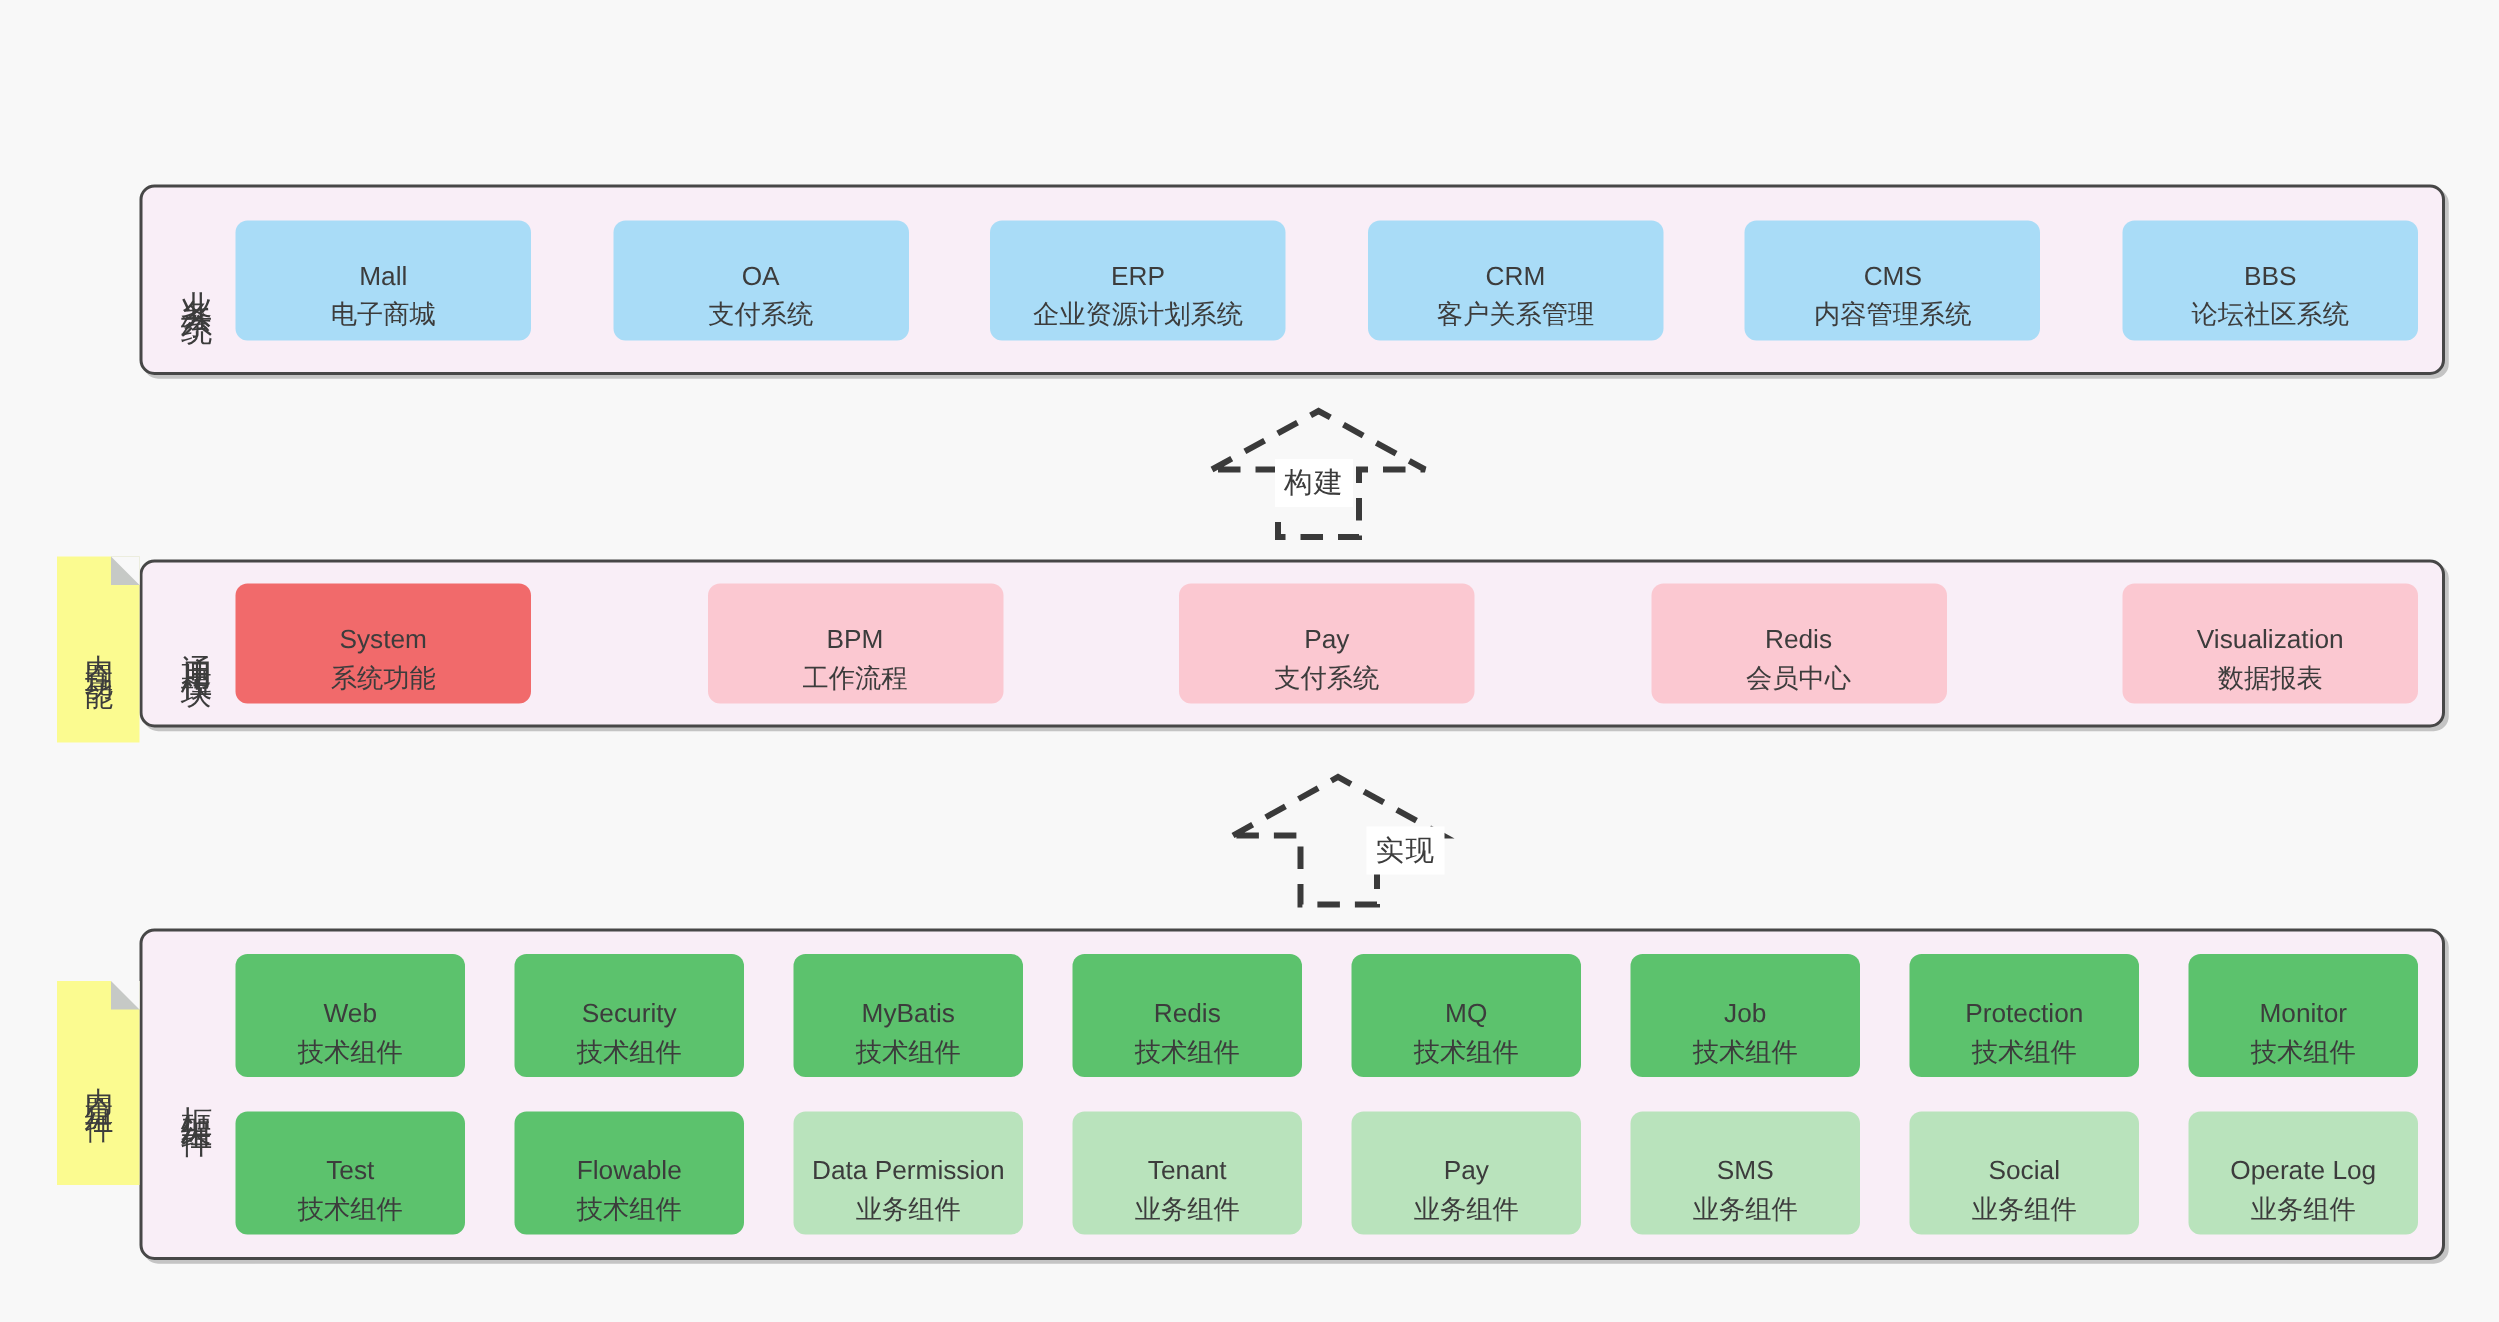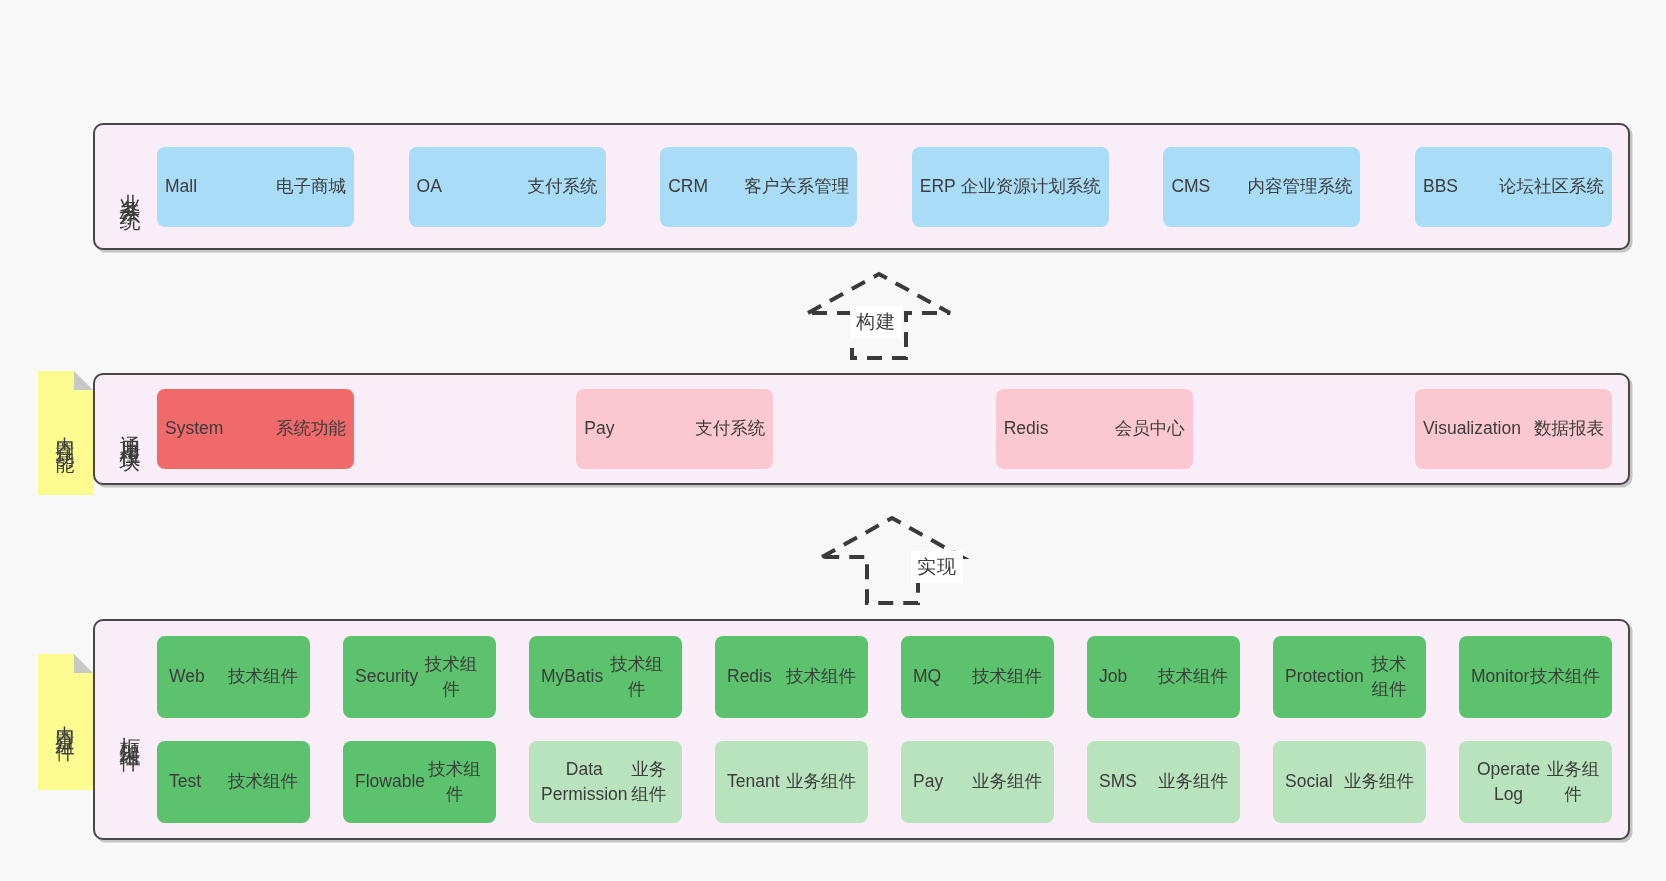--- a/index.html
+++ b/index.html
@@ -27,21 +27,21 @@
     writing-mode:vertical-rl;text-orientation:upright;
     font-size:21px;letter-spacing:5px;line-height:1;
     color:var(--text);margin-left:12px;width:34px;text-align:center;flex:0 0 auto;
   }
   .boxes{flex:1;display:flex;justify-content:space-between;align-items:center;padding:0 16px;}
   .rows{flex:1;display:flex;flex-direction:column;gap:23px;padding:0 16px;}
   .rows .boxes{padding:0;}
 
   .box{
     box-sizing:border-box;border-radius:8px;min-height:80px;width:197px;
-    display:flex;justify-content:space-between;align-items:center;
+    display:flex;flex-direction:column;justify-content:flex-end;align-items:center;
     text-align:center;font-size:17.5px;line-height:1.45;padding:4px 8px;
   }
   .components .box{width:153px;min-height:82px;padding:4px 12px;}
   .box[data-variant="blue"]{background:var(--box-blue);}
   .box[data-variant="red"]{background:var(--box-red);}
   .box[data-variant="pink"]{background:var(--box-pink);}
   .box[data-variant="green"]{background:var(--box-green);}
   .box[data-variant="green_light"]{background:var(--box-green-light);}
 
   .sticky{
@@ -79,26 +79,26 @@
     <div class="boxes">
       <div class="box" data-variant="blue">
         <div>Mall</div>
         <div>电子商城</div>
       </div>
       <div class="box" data-variant="blue">
         <div>OA</div>
         <div>支付系统</div>
       </div>
       <div class="box" data-variant="blue">
+        <div>ERP</div>
+        <div>企业资源计划系统</div>
+      </div>
+      <div class="box" data-variant="blue">
         <div>CRM</div>
         <div>客户关系管理</div>
-      </div>
-      <div class="box" data-variant="blue">
-        <div>ERP</div>
-        <div>企业资源计划系统</div>
       </div>
       <div class="box" data-variant="blue">
         <div>CMS</div>
         <div>内容管理系统</div>
       </div>
       <div class="box" data-variant="blue">
         <div>BBS</div>
         <div>论坛社区系统</div>
       </div>
     </div>
@@ -114,20 +114,24 @@
   </div>
 
   <div class="section modules">
     <div class="side-label">通用模块</div>
     <div class="boxes">
       <div class="box" data-variant="red">
         <div>System</div>
         <div>系统功能</div>
       </div>
       <div class="box" data-variant="pink">
+        <div>BPM</div>
+        <div>工作流程</div>
+      </div>
+      <div class="box" data-variant="pink">
         <div>Pay</div>
         <div>支付系统</div>
       </div>
       <div class="box" data-variant="pink">
         <div>Redis</div>
         <div>会员中心</div>
       </div>
       <div class="box" data-variant="pink">
         <div>Visualization</div>
         <div>数据报表</div>

